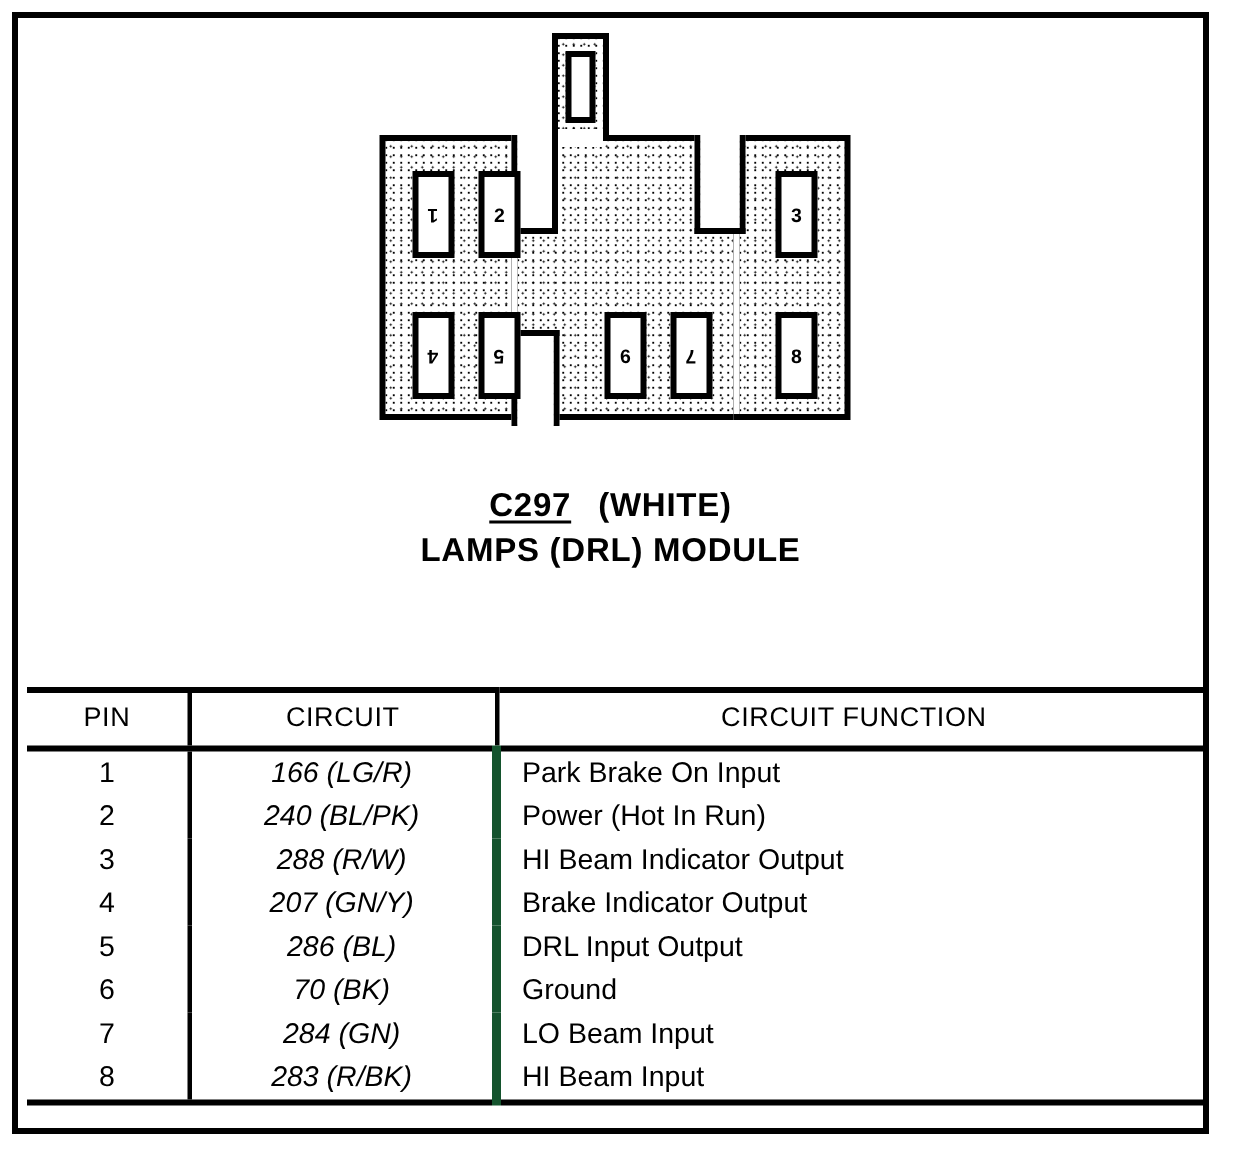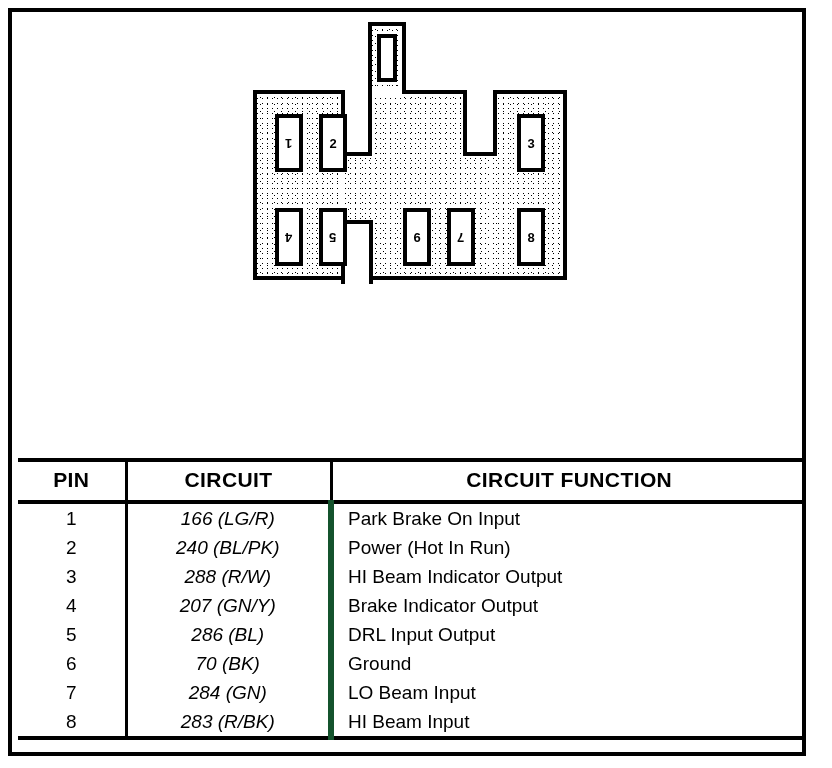--- a/index.html
+++ b/index.html
@@ -118,22 +118,22 @@
     top: 458px;
     width: 788px;
     border-collapse: collapse;
     table-layout: fixed;
   }
   #pinout-table col.c-pin  { width: 108px; }
   #pinout-table col.c-ckt  { width: 205px; }
   #pinout-table col.c-fun  { width: 475px; }
 
   #pinout-table th {
-    font-size: 21px;
-    font-weight: bold;
+    font-size: 18px;
+    font-weight: normal;
     letter-spacing: 0.4px;
     padding: 6px 0 8px 0;
     text-align: center;
     border-bottom: 4px solid #000;
   }
   #pinout-table thead tr th { border-top: 4px solid #000; }
   #pinout-table th.col-pin,
   #pinout-table th.col-ckt { border-right: 3px solid #000; }
 
   #pinout-table td {
@@ -207,20 +207,24 @@
     </div>
   <div class="pin-slot" style="left: 202px; top: 190px; width: 28px; height: 58px;">
       <span>7</span>
     </div>
   <div class="pin-slot upright" style="left: 272px; top: 190px; width: 28px; height: 58px;">
       <span>8</span>
     </div>
 </div>
 
 <div id="caption">
+  <div class="cap-line">
+    <span class="cap-code">C297</span><span class="cap-color">(WHITE)</span>
+  </div>
+  <div class="cap-line">LAMPS (DRL) MODULE</div>
 </div>
 
 <table id="pinout-table">
   <colgroup>
     <col class="c-pin">
       <col class="c-ckt">
       <col class="c-fun">
   </colgroup>
   <thead>
     <tr>

